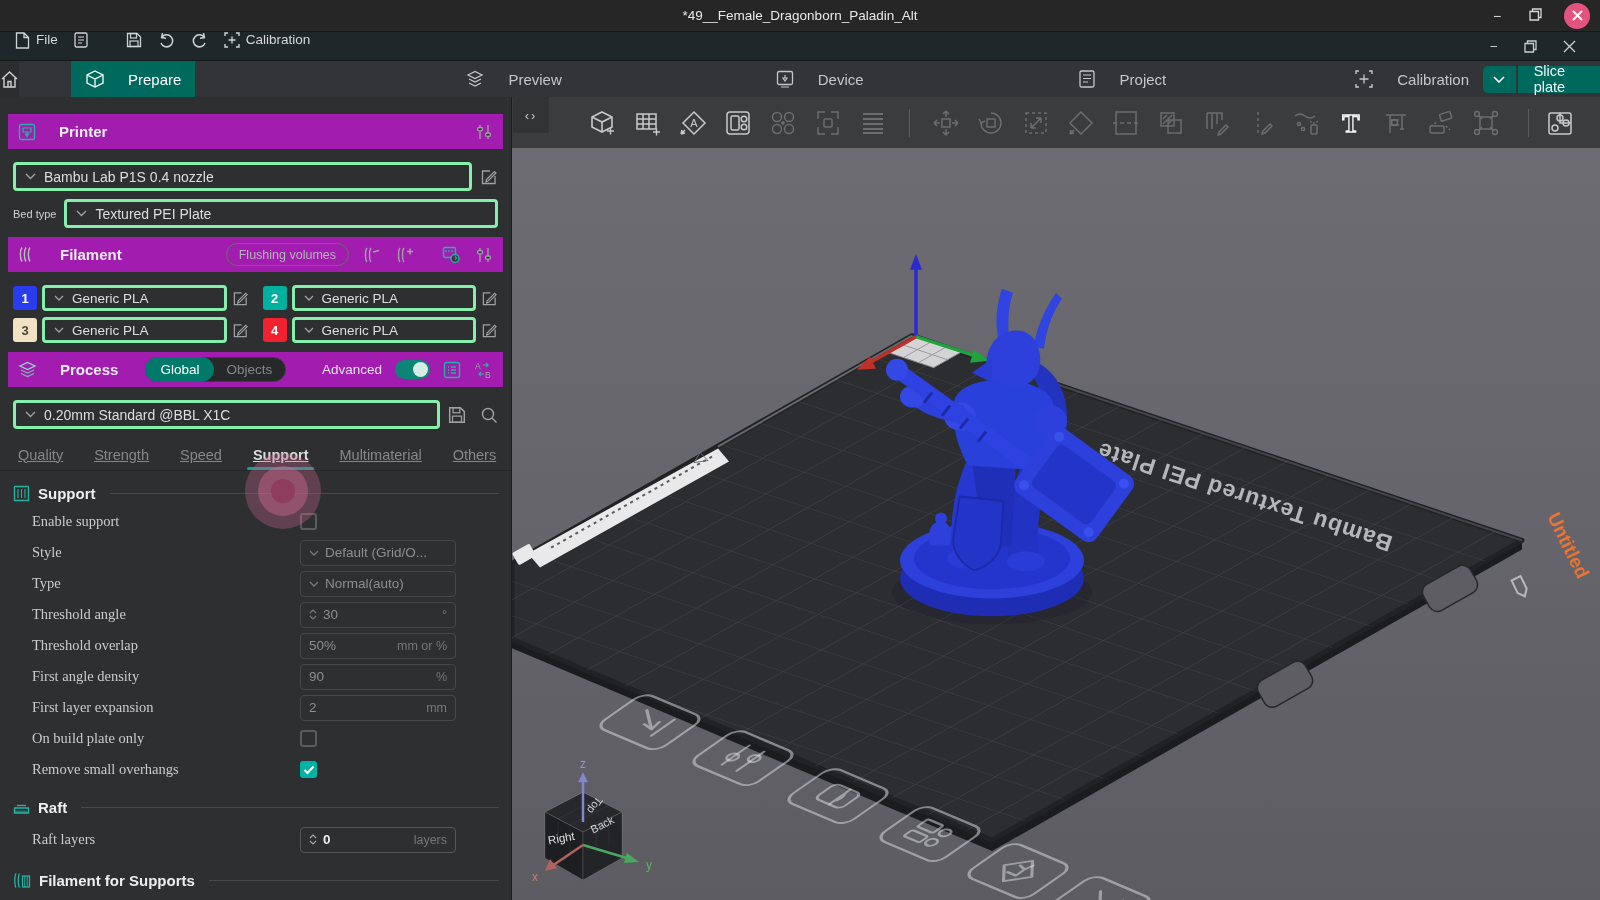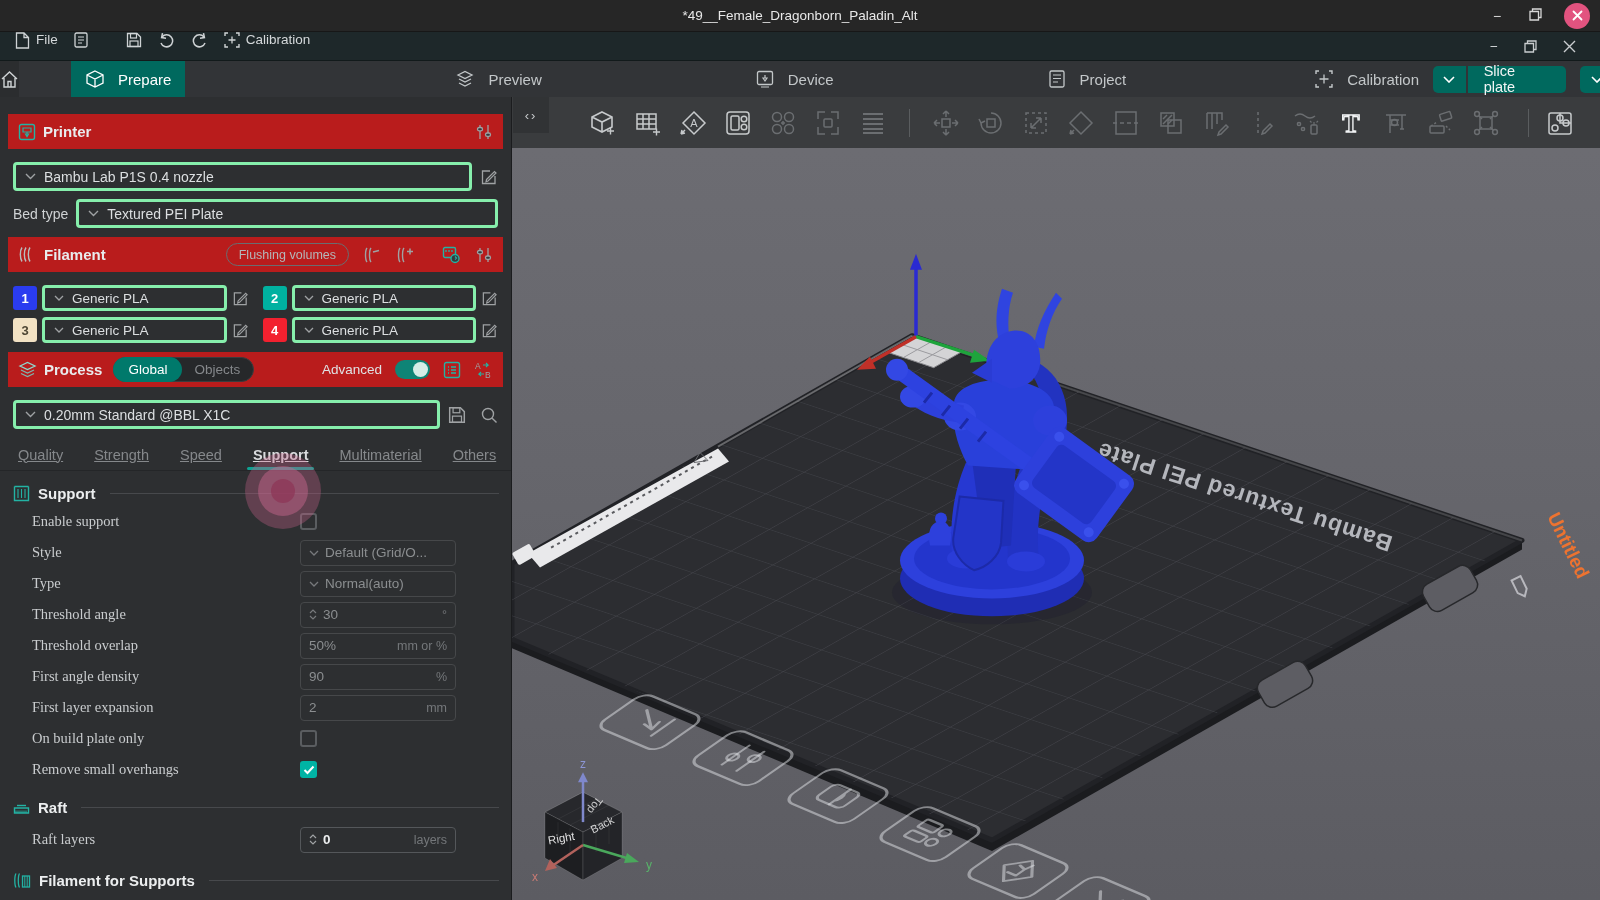--- a/index.html
+++ b/index.html
@@ -22,49 +22,49 @@
              padding:0 10px; gap:6px; flex:0 0 29px; border-bottom:1px solid #121a1b; }
   .mi { display:flex; align-items:flex-start; gap:6px; color:#d4d8da; font-size:13.5px; padding:0 5px; height:100%; }
   .mi svg { display:block; }
   .mgap { width:16px; }
   .app-controls { margin-left:auto; display:flex; align-items:center; gap:26px; padding-right:14px; }
   .app-controls .mi { padding:0; }
 
   
   .tabbar { height:36px; background:#323437; display:flex; align-items:stretch; flex:0 0 36px; }
   .home-btn { width:36px; display:flex; align-items:center; justify-content:center; background:#2b2d2f; }
-  .tab { display:flex; align-items:center; gap:13px; padding:0 14px; color:#c3c7c9; font-size:15px; }
+  .tab { display:flex; align-items:center; gap:23px; padding:0 14px; color:#c3c7c9; font-size:15px; }
   .tab.active { background:#00695e; color:#fff; }
   .actions { margin-left:auto; display:flex; align-items:center; gap:14px; padding-right:16px; }
   .split-btn { display:flex; align-items:stretch; height:27px; }
   .split-chev { width:33px; background:#00695e; border-radius:5px 0 0 5px; margin-right:2px;
                 display:flex; align-items:center; justify-content:center; }
   .split-label { min-width:98px; padding:0 16px; border-radius:0 5px 5px 0; display:flex;
                  align-items:center; justify-content:center; font-size:14.5px; }
   .split-label.teal { background:#00695e; color:#f2f5f5; }
   .split-label.gray { background:#9aa0a3; color:#d9dcde; }
 
   
   .main { flex:1; display:flex; min-height:0; }
 
   
   .sidebar { width:512px; background:#2d2f31; position:relative; border-right:1px solid #1b1c1e; }
-  .panel-head { margin:9px 8px 0; height:35px; background:#b91c1c; display:flex;
-                align-items:center; padding:0 10px; gap:7px; }
+  .panel-head { margin:9px 8px 0; height:35px; background:#a21caf; display:flex;
+                align-items:center; padding:0 10px; gap:23px; }
   .panel-head:first-child { margin-top:17px; }
   .panel-title { font-size:15px; font-weight:bold; color:#e9ebed; }
   .head-right { margin-left:auto; display:flex; align-items:center; gap:13px; }
   .icon-btn { display:flex; align-items:center; justify-content:center; }
 
   .row { margin:13px 13px 0; display:flex; align-items:center; gap:8px; }
   .row.tight { margin-top:8px; }
   .combo { height:29px; border:3px solid #86efac; border-radius:4px; display:flex;
            align-items:center; gap:8px; padding:0 9px; color:#dcdfe1; font-size:14px;
            background:#2d2f31; flex:1; min-width:0; white-space:nowrap; overflow:hidden; }
-  .bed-label { color:#cfd2d4; font-size:14px; flex:0 0 auto; }
+  .bed-label { color:#cfd2d4; font-size:11px; flex:0 0 auto; }
 
   .pill { height:23px; border:1px solid #6a6d70; border-radius:12px; color:#b4b7b9;
           font-size:12.5px; display:flex; align-items:center; padding:0 12px; }
 
   .fil-grid { margin:13px 13px 0; display:grid; grid-template-columns:1fr 1fr; gap:6px 14px; }
   .fil-slot { display:flex; align-items:center; gap:5px; }
   .chip { width:24px; height:24px; border-radius:3px; display:flex; align-items:center;
           justify-content:center; font-size:13px; font-weight:bold; flex:0 0 24px; }
   .chip.c1 { background:#2a3cf0; color:#fff; }
   .chip.c2 { background:#00b1a0; color:#fff; }

